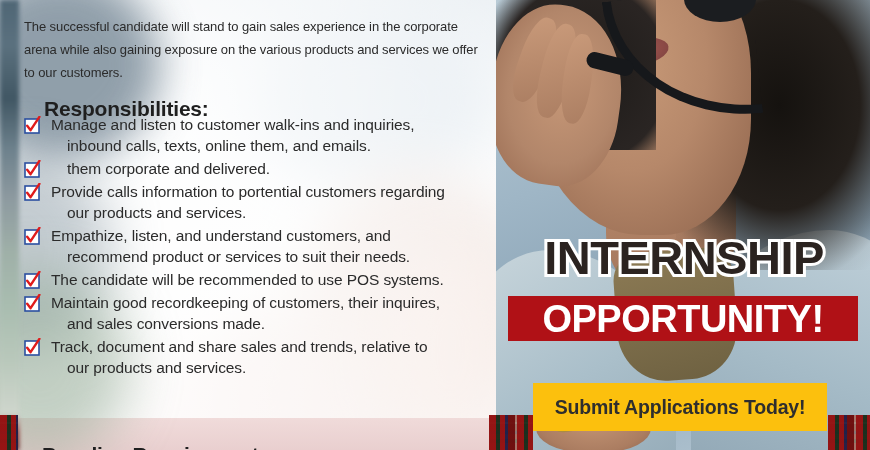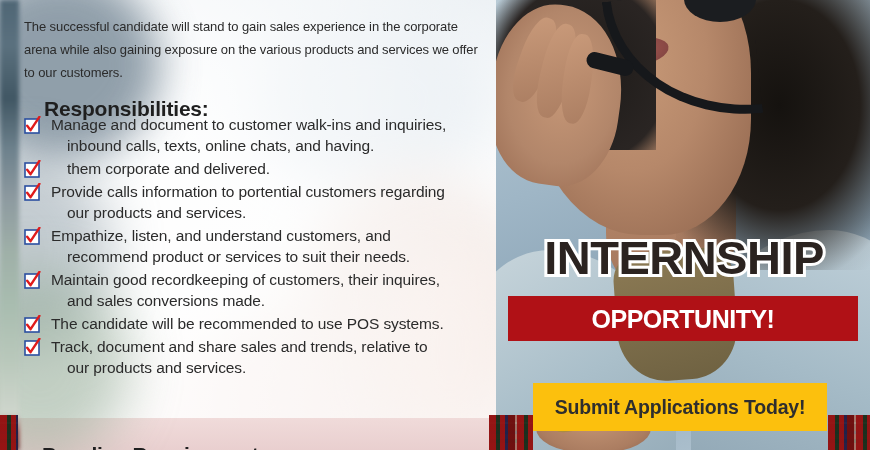--- a/index.html
+++ b/index.html
@@ -252,21 +252,21 @@
     position: absolute;
     left: 12px; top: 296px;
     width: 350px; height: 45px;
     background: #b01116;
   }
   .opportunity-text {
     position: absolute;
     left: 12px; top: 299px;
     width: 350px;
     text-align: center;
-    font-size: 25px;
+    font-size: 38px;
     font-weight: bold;
     color: #ffffff;
     letter-spacing: -0.5px;
     line-height: 40px;
   }
   .cta-button {
     position: absolute;
     left: 37px; top: 383px;
     width: 294px; height: 48px;
     background: #fcc00d;
@@ -339,22 +339,22 @@
 
   <ul class="bullets">
 
     <li class="bullet">
       <span class="chk">
         <svg width="17" height="19" viewBox="0 0 17 19">
           <rect x="1" y="3" width="14" height="14" fill="#ffffff" stroke="#2b4fa0" stroke-width="1.6"></rect>
           <path d="M3.2 9.8 L6.6 14.2 L15.4 0.8" fill="none" stroke="#e01b1b" stroke-width="2.4" stroke-linecap="round" stroke-linejoin="round"></path>
         </svg>
       </span>
-      <span class="bullet-text">Manage and document to customer walk-ins and inquiries,</span>
-      <span class="bullet-cont">inbound calls, texts, online chats, and having.</span>
+      <span class="bullet-text">Manage and listen to customer walk-ins and inquiries,</span>
+      <span class="bullet-cont">inbound calls, texts, online them, and emails.</span>
     </li>
 
     <li class="bullet">
       <span class="chk">
         <svg width="17" height="19" viewBox="0 0 17 19">
           <rect x="1" y="3" width="14" height="14" fill="#ffffff" stroke="#2b4fa0" stroke-width="1.6"></rect>
           <path d="M3.2 9.8 L6.6 14.2 L15.4 0.8" fill="none" stroke="#e01b1b" stroke-width="2.4" stroke-linecap="round" stroke-linejoin="round"></path>
         </svg>
       </span>
       <span class="bullet-cont">them corporate and delivered.</span>
@@ -382,32 +382,32 @@
       <span class="bullet-cont">recommend product or services to suit their needs.</span>
     </li>
 
     <li class="bullet">
       <span class="chk">
         <svg width="17" height="19" viewBox="0 0 17 19">
           <rect x="1" y="3" width="14" height="14" fill="#ffffff" stroke="#2b4fa0" stroke-width="1.6"></rect>
           <path d="M3.2 9.8 L6.6 14.2 L15.4 0.8" fill="none" stroke="#e01b1b" stroke-width="2.4" stroke-linecap="round" stroke-linejoin="round"></path>
         </svg>
       </span>
+      <span class="bullet-text">The candidate will be recommended to use POS systems.</span>
+    </li>
+
+    <li class="bullet">
+      <span class="chk">
+        <svg width="17" height="19" viewBox="0 0 17 19">
+          <rect x="1" y="3" width="14" height="14" fill="#ffffff" stroke="#2b4fa0" stroke-width="1.6"></rect>
+          <path d="M3.2 9.8 L6.6 14.2 L15.4 0.8" fill="none" stroke="#e01b1b" stroke-width="2.4" stroke-linecap="round" stroke-linejoin="round"></path>
+        </svg>
+      </span>
       <span class="bullet-text">Maintain good recordkeeping of customers, their inquires,</span>
       <span class="bullet-cont">and sales conversions made.</span>
-    </li>
-
-    <li class="bullet">
-      <span class="chk">
-        <svg width="17" height="19" viewBox="0 0 17 19">
-          <rect x="1" y="3" width="14" height="14" fill="#ffffff" stroke="#2b4fa0" stroke-width="1.6"></rect>
-          <path d="M3.2 9.8 L6.6 14.2 L15.4 0.8" fill="none" stroke="#e01b1b" stroke-width="2.4" stroke-linecap="round" stroke-linejoin="round"></path>
-        </svg>
-      </span>
-      <span class="bullet-text">The candidate will be recommended to use POS systems.</span>
     </li>
 
     <li class="bullet">
       <span class="chk">
         <svg width="17" height="19" viewBox="0 0 17 19">
           <rect x="1" y="3" width="14" height="14" fill="#ffffff" stroke="#2b4fa0" stroke-width="1.6"></rect>
           <path d="M3.2 9.8 L6.6 14.2 L15.4 0.8" fill="none" stroke="#e01b1b" stroke-width="2.4" stroke-linecap="round" stroke-linejoin="round"></path>
         </svg>
       </span>
       <span class="bullet-text">Track, document and share sales and trends, relative to</span>

